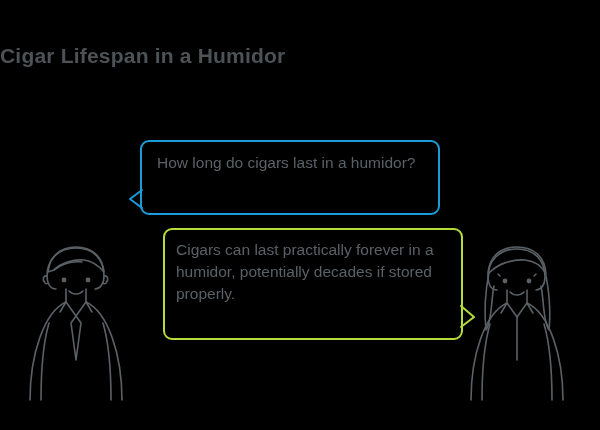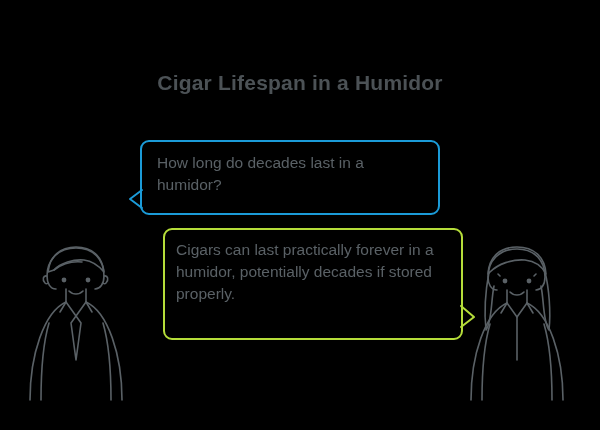--- a/index.html
+++ b/index.html
@@ -16,23 +16,22 @@
   }
   #canvas {
     position: absolute;
     left: 0; top: 0;
     width: 600px;
     height: 430px;
   }
   .title {
     position: absolute;
     left: 0;
-    top: 71px;
+    top: 44px;
     width: 600px;
-    text-align: center;
     color: #4c5256;
     font-size: 21px;
     font-weight: bold;
     letter-spacing: 0.2px;
   }
   .bubble {
     position: absolute;
     box-sizing: border-box;
     border-radius: 9px;
     background: transparent;
@@ -136,16 +135,16 @@
 
     <path d="M517 317 L517 360"></path>
     <path d="M490 324 C485 341 482 370 482 400"></path>
     <path d="M544 324 C549 341 552 370 552 400"></path>
   </g>
 </svg>
 
 <div class="title">Cigar Lifespan in a Humidor</div>
 
 <div class="bubble" id="bubble-question"></div>
-<div class="bubble-text" id="bubble-question-text">How long do decades last in a humidor?</div>
+<div class="bubble-text" id="bubble-question-text">How long do cigars last in a humidor?</div>
 
 <div class="bubble" id="bubble-answer"></div>
 <div class="bubble-text" id="bubble-answer-text">Cigars can last practically forever in a humidor, potentially decades if stored properly.</div>
 
 </body></html>

